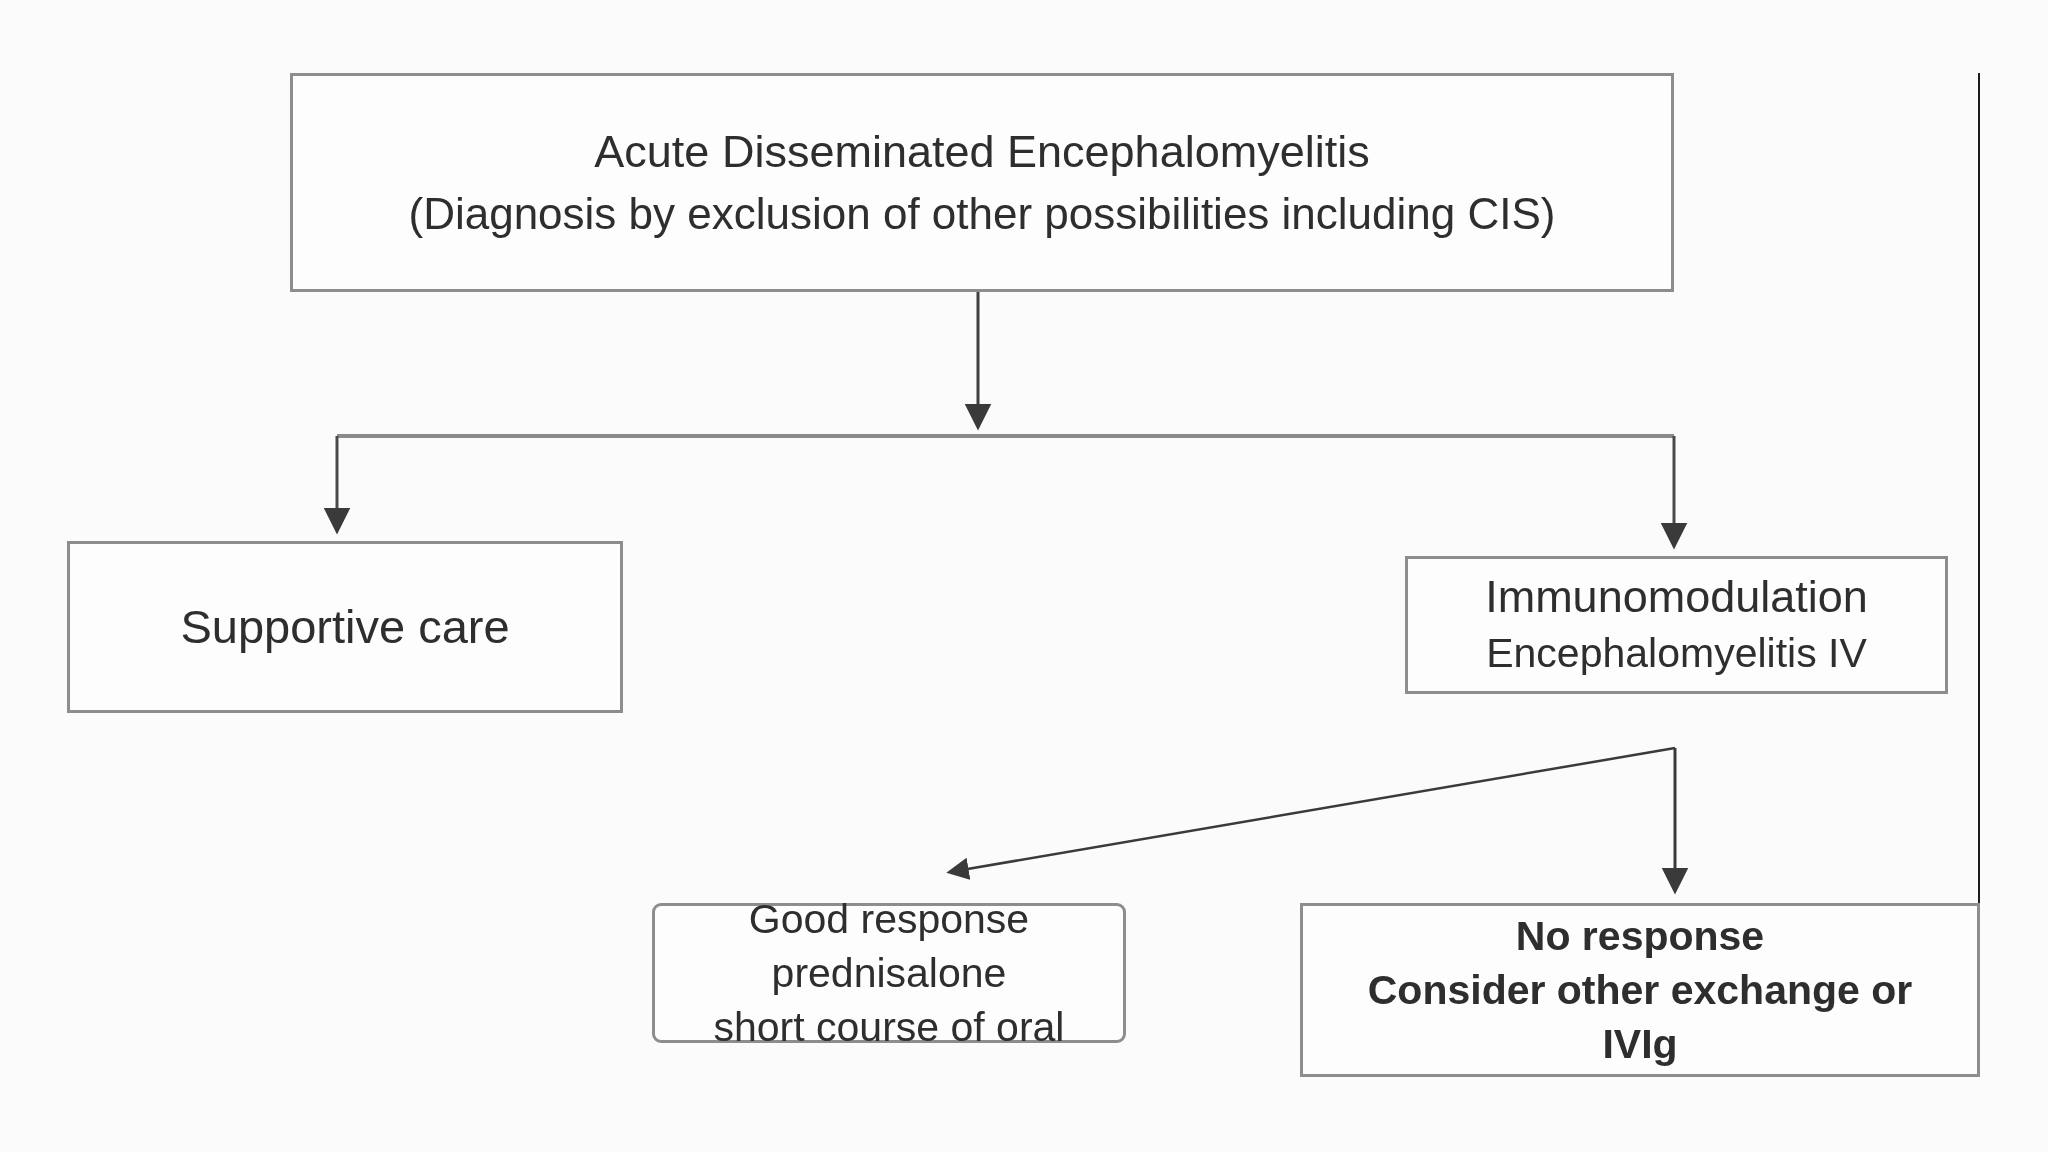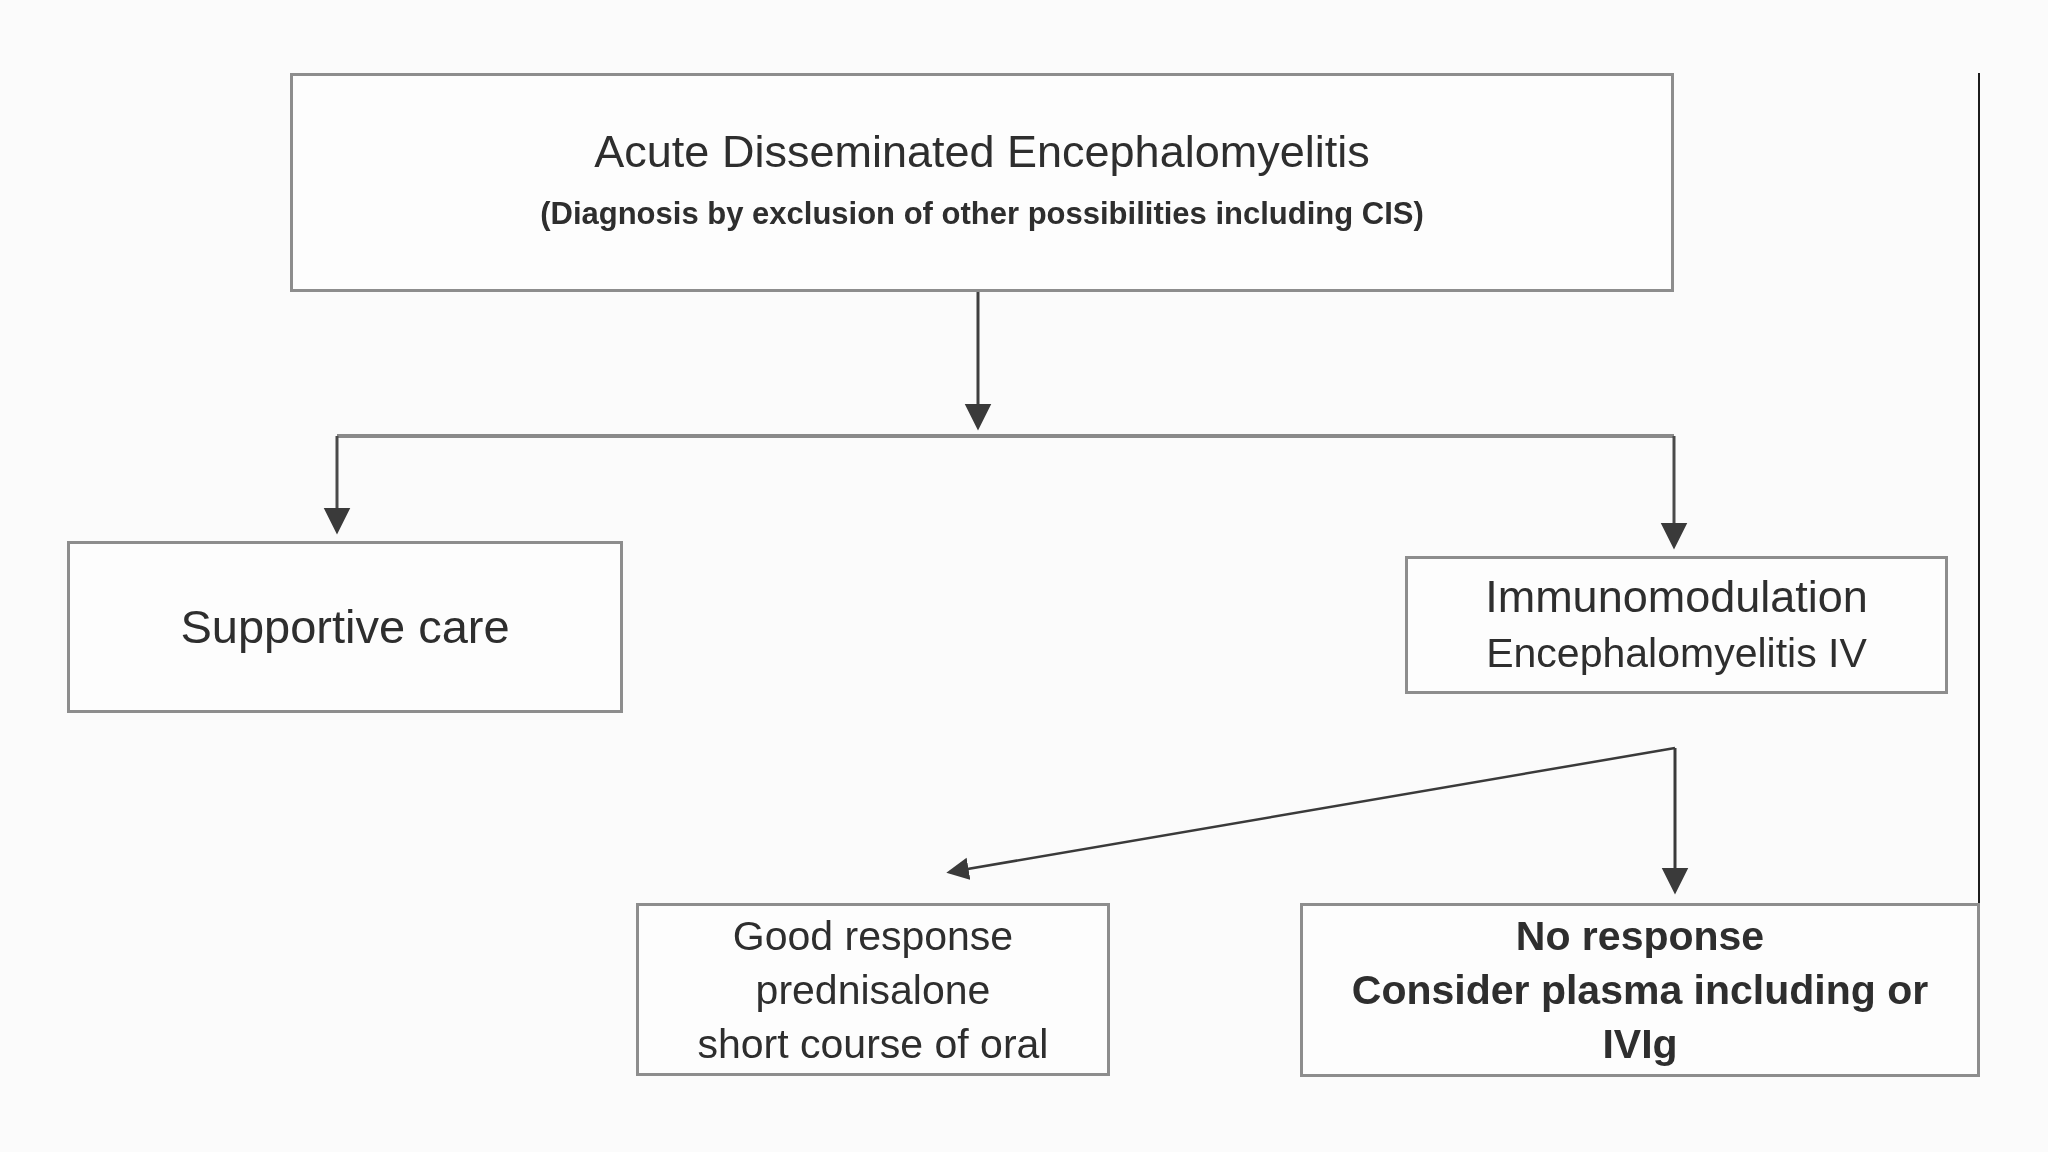--- a/index.html
+++ b/index.html
@@ -31,25 +31,25 @@
     display: flex;
     flex-direction: column;
     align-items: center;
     justify-content: center;
     text-align: center;
     line-height: 56px;
   }
   .node-adem          { left: 290px;  top: 73px;  width: 1384px; height: 219px; gap: 6px; }
   .node-supportive    { left: 67px;   top: 541px; width: 556px;  height: 172px; }
   .node-immuno        { left: 1405px; top: 556px; width: 543px;  height: 138px; }
-  .node-good          { left: 636px;  top: 903px; width: 474px;  height: 173px; line-height: 54px; }
+  .node-good          { left: 652px;  top: 903px; width: 474px;  height: 140px; line-height: 54px; border-radius: 9px; }
   .node-no            { left: 1300px; top: 903px; width: 680px;  height: 174px; line-height: 54px; font-weight: bold; }
 
   .t-lg  { font-size: 45px; }
-  .t-md  { font-size: 31px; font-weight: bold; }
+  .t-md  { font-size: 44px; }
   .t-sup { font-size: 47px; }
   .t-sub { font-size: 41px; }
   .t-bot { font-size: 41px; }
 </style>
 </head>
 <body>
 
 <div class="canvas">
 
   <svg class="arrows" viewBox="0 0 2048 1152" xmlns="http://www.w3.org/2000/svg" aria-hidden="true">
@@ -89,17 +89,17 @@
   </div>
 
   <div class="node node-good">
     <div class="t-bot">Good response</div>
     <div class="t-bot">prednisalone</div>
     <div class="t-bot">short course of oral</div>
   </div>
 
   <div class="node node-no">
     <div class="t-bot">No response</div>
-    <div class="t-bot">Consider plasma including or</div>
+    <div class="t-bot">Consider other exchange or</div>
     <div class="t-bot">IVIg</div>
   </div>
 
 </div>
 
 </body></html>

